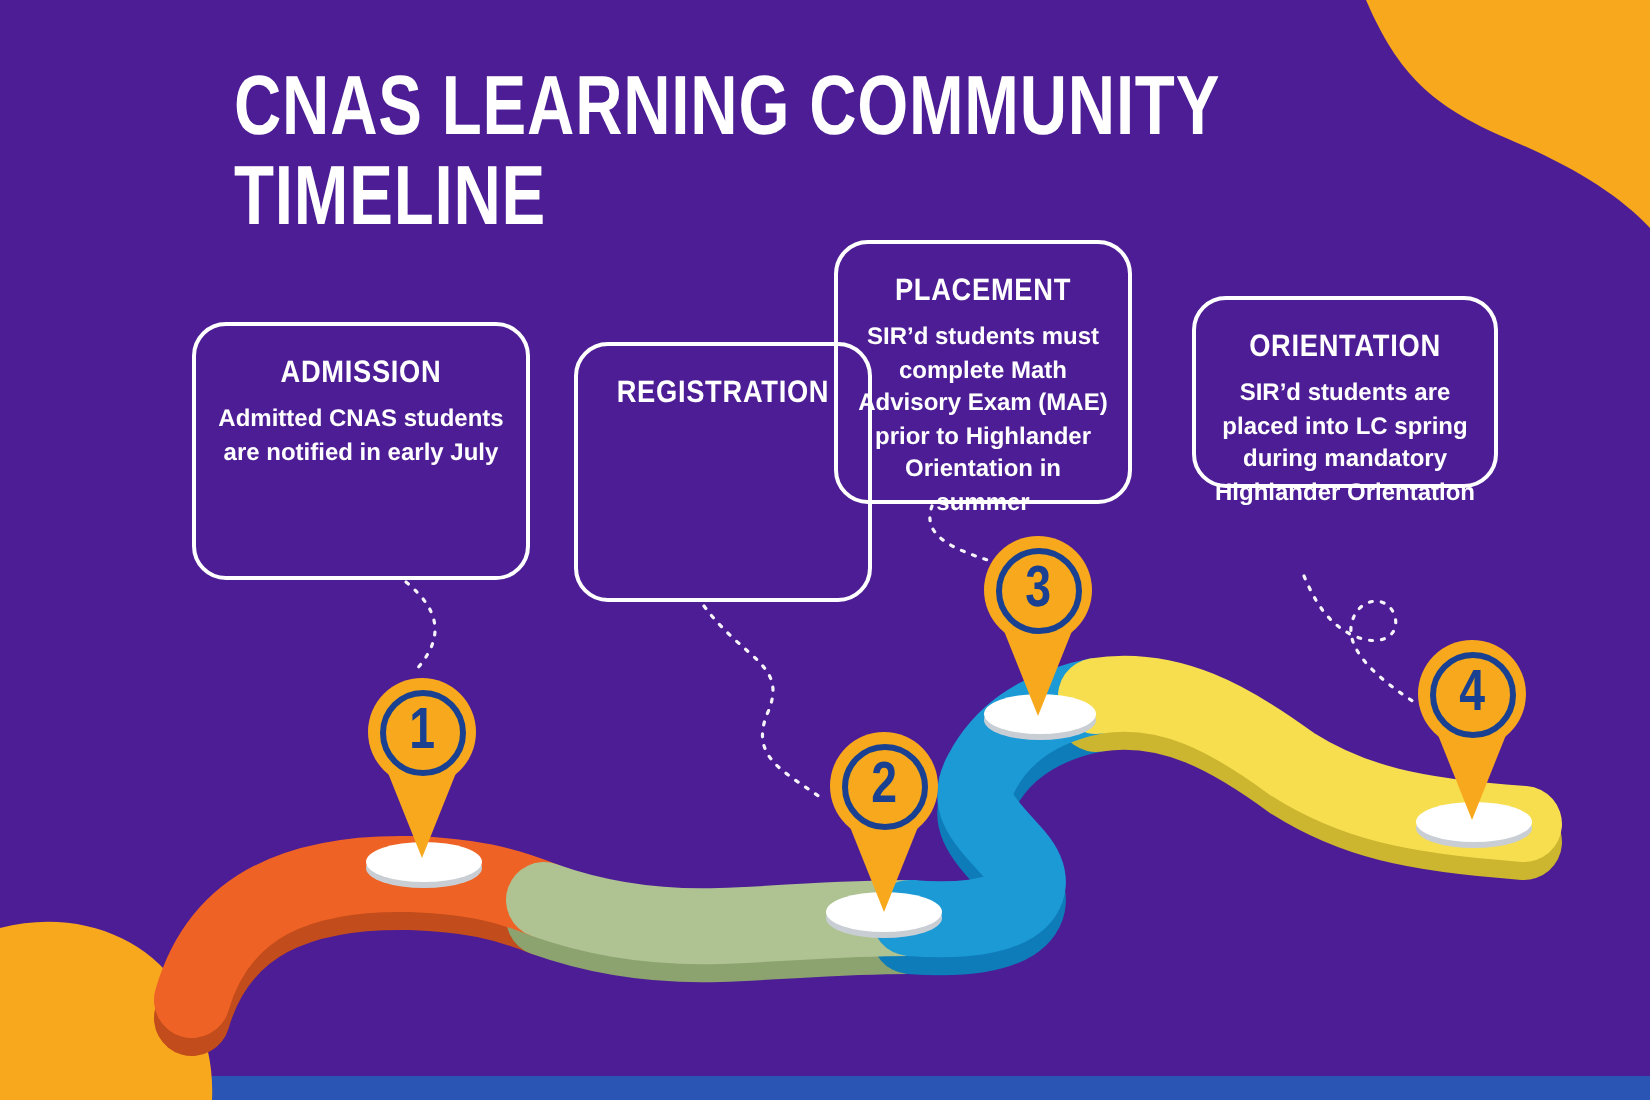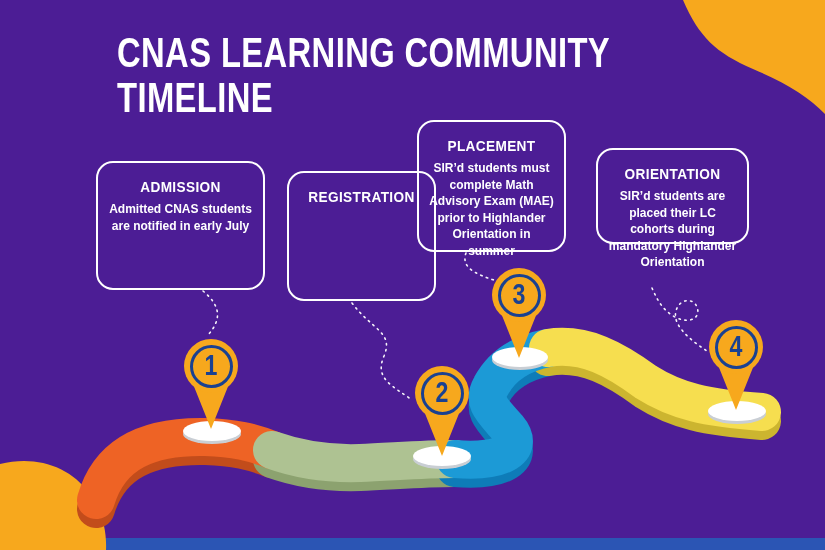--- a/index.html
+++ b/index.html
@@ -115,21 +115,21 @@
   </div>
   <div class="card card-2">
     <h3>REGISTRATION</h3>
   </div>
   <div class="card card-3">
     <h3>PLACEMENT</h3>
     <p>SIR’d students must complete Math Advisory Exam (MAE) prior to Highlander Orientation in summer</p>
   </div>
   <div class="card card-4">
     <h3>ORIENTATION</h3>
-    <p>SIR’d students are placed their LC cohorts during mandatory Highlander Orientation</p>
+    <p>SIR’d students are placed into LC spring during mandatory Highlander Orientation</p>
   </div>
 
   <div class="pin pin-1">
     <div class="pin-tail"></div>
     <div class="pin-head">
       <div class="pin-ring">
         <span class="pin-number">1</span>
       </div>
     </div>
   </div>

